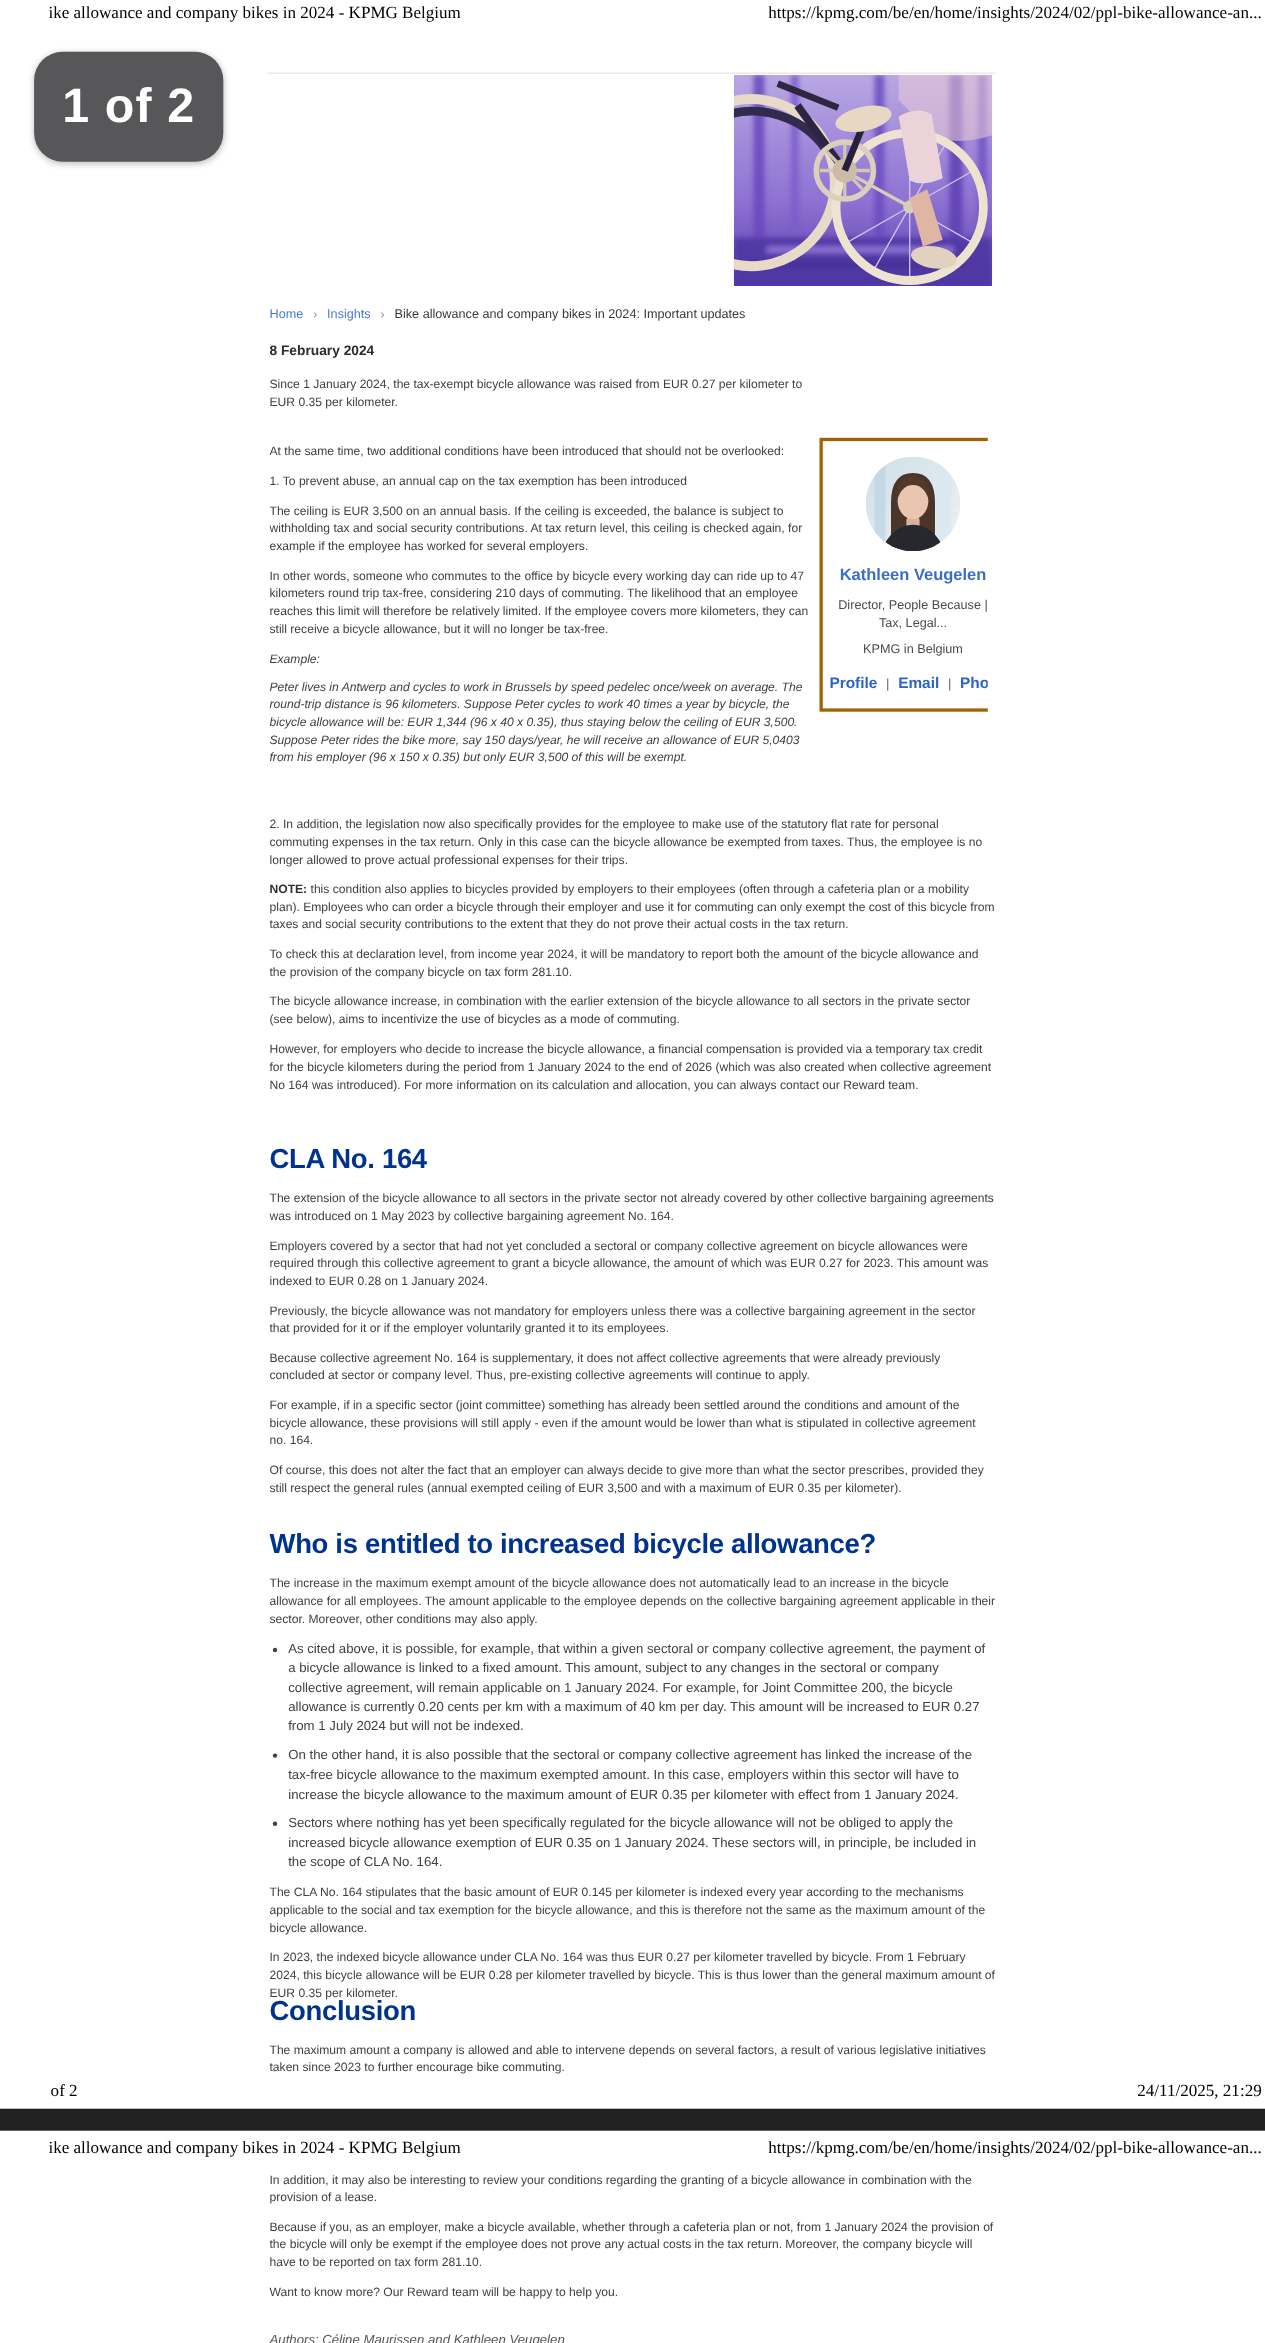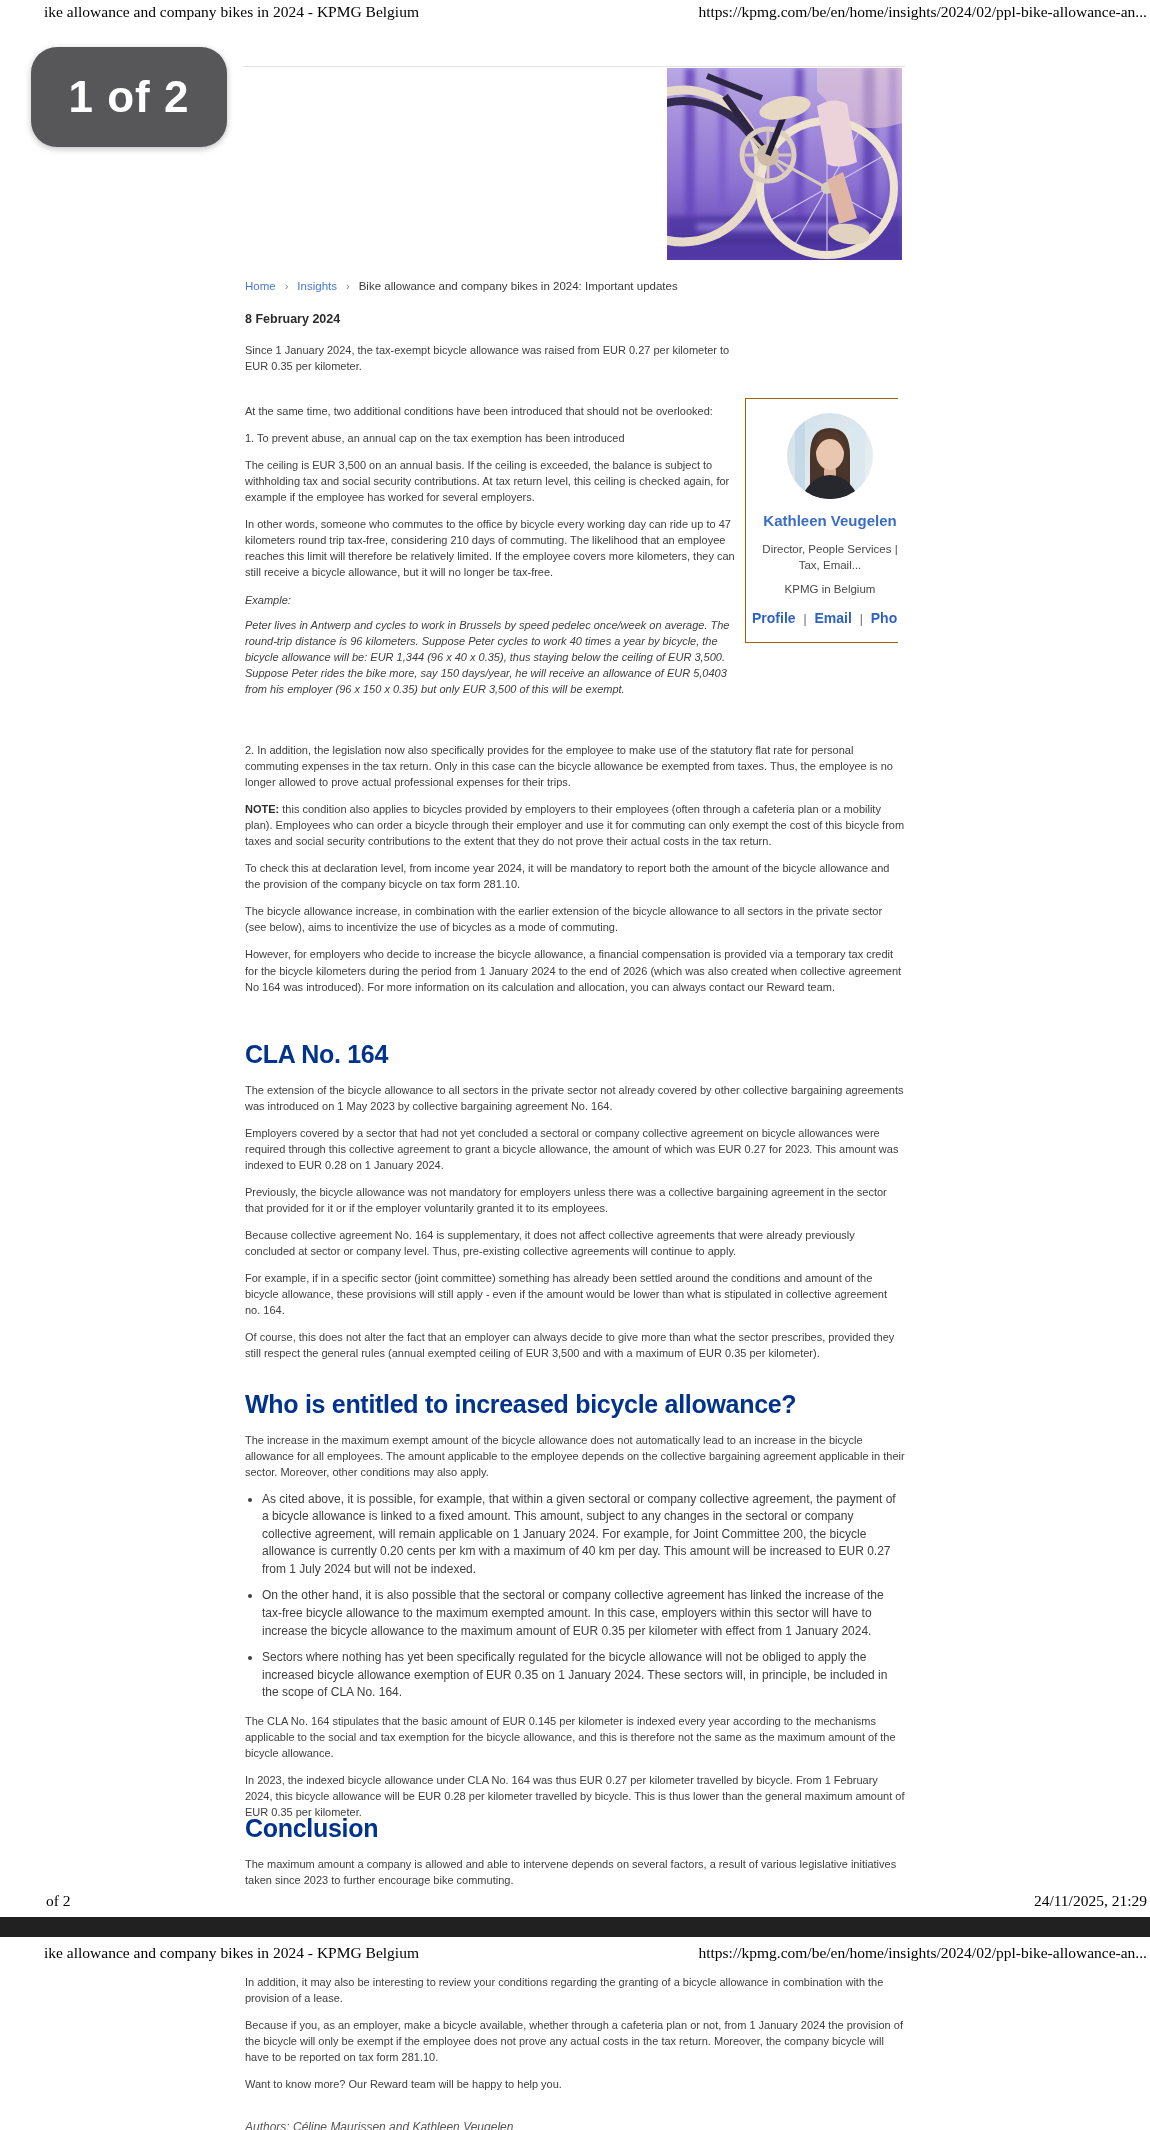--- a/index.html
+++ b/index.html
@@ -18,21 +18,21 @@
     padding-left:44px;
   }
   .print-head .ph-title, .print-foot .pf-left { margin-left:0; }
   #print-header-1 { top:3px; }
   #print-footer-1 { top:1892px; left:2px; }
   #print-header-2 { top:1944px; }
   .black-bar { position:absolute; top:1917px; left:0; width:1150px; height:20px; background:#212121; }
 
   
   .badge {
-    position:absolute; left:31px; top:47px; width:196px; height:100px;
+    position:absolute; left:31px; top:47px; width:172px; height:100px;
     background:#57575a; border-radius:26px; color:#fff;
     font-size:44px; font-weight:bold; letter-spacing:1px;
     display:flex; align-items:center; justify-content:center;
     box-shadow:0 2px 6px rgba(0,0,0,0.25);
   }
 
   .top-rule { position:absolute; left:243px; top:66px; width:662px; height:1px; background:#e1e1e1; }
 
   
   .hero { position:absolute; left:667px; top:68px; width:235px; height:192px; overflow:hidden; }
@@ -60,21 +60,21 @@
 
   p { margin:0 0 11px; font-size:11px; line-height:1.46; color:#404040; }
   .gap-top { margin-top:29px; }
   .italic { font-style:italic; }
   .example-label { margin-bottom:9px; }
   p strong { color:#2f2f2f; }
 
   
   .profile-card {
     position:absolute; left:500px; top:56px; width:170px; box-sizing:border-box;
-    background:#fff; border:1px solid #a16207; padding:14px 6px 16px;
+    background:#fff; border:3px solid #a16207; padding:14px 6px 16px;
     text-align:center;
   }
   .avatar { width:86px; height:86px; border-radius:50%; overflow:hidden; margin:0 auto; }
   .p-name {
     display:block; margin-top:12px; color:#3a6cc9; font-size:15px; font-weight:bold;
     line-height:1.3; text-decoration:none; cursor:pointer;
   }
   .p-title { margin-top:10px; font-size:11.5px; color:#4a4a4a; line-height:1.4; }
   .p-org { margin-top:10px; font-size:11.5px; color:#4a4a4a; }
   .p-links { margin-top:15px; font-size:14px; font-weight:bold; white-space:nowrap; }
@@ -199,21 +199,21 @@
           <rect x="8" y="0" width="10" height="86" fill="#bcd3e2" opacity="0.7"></rect>
           <rect x="64" y="0" width="14" height="86" fill="#d8e7ef" opacity="0.8"></rect>
           <path d="M23 86 V42 Q23 15 43 15 Q63 15 63 42 V86 Z" fill="#4a352a"></path>
           <rect x="37" y="54" width="12" height="16" rx="4" fill="#dcb29c"></rect>
           <ellipse cx="43" cy="40" rx="14" ry="17" fill="#e9c6b0"></ellipse>
           <path d="M28 42 Q27 18 43 18 Q59 18 58 42 Q54 26 43 26 Q32 26 28 42 Z" fill="#54392b"></path>
           <path d="M14 86 Q24 62 43 62 Q62 62 72 86 Z" fill="#26282e"></path>
         </svg>
       </div>
       <a class="p-name">Kathleen Veugelen</a>
-      <div class="p-title">Director, People Services | Tax, Email...</div>
+      <div class="p-title">Director, People Because | Tax, Legal...</div>
       <div class="p-org">KPMG in Belgium</div>
       <div class="p-links">
         <a>Profile</a>
         <span class="pl-sep">|</span>
         <a>Email</a>
         <span class="pl-sep">|</span>
         <a>Phone</a>
       </div>
     </aside>
   </div>

